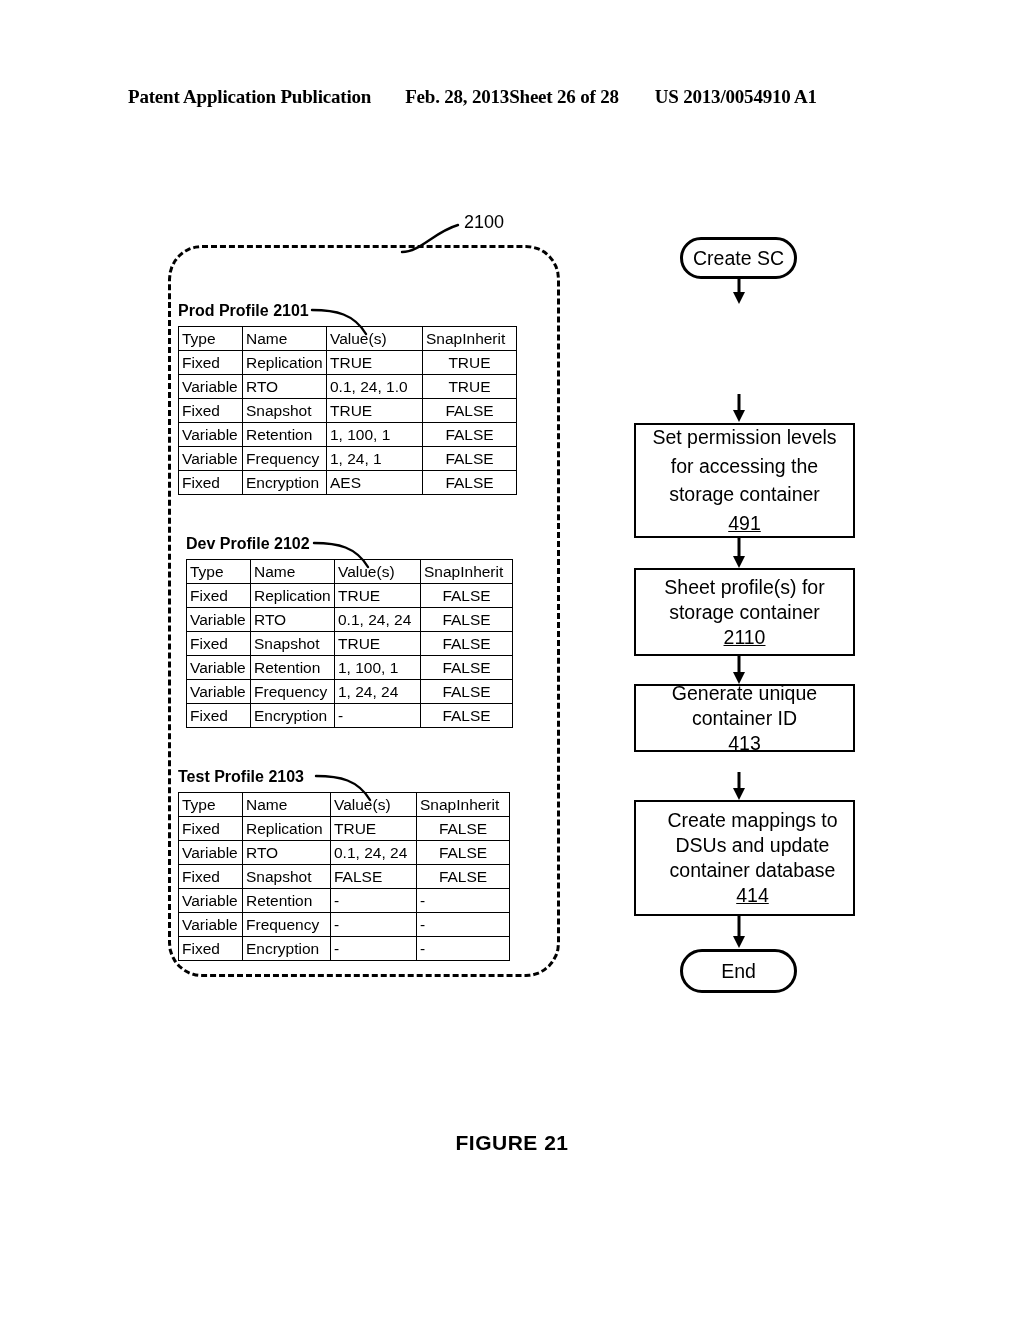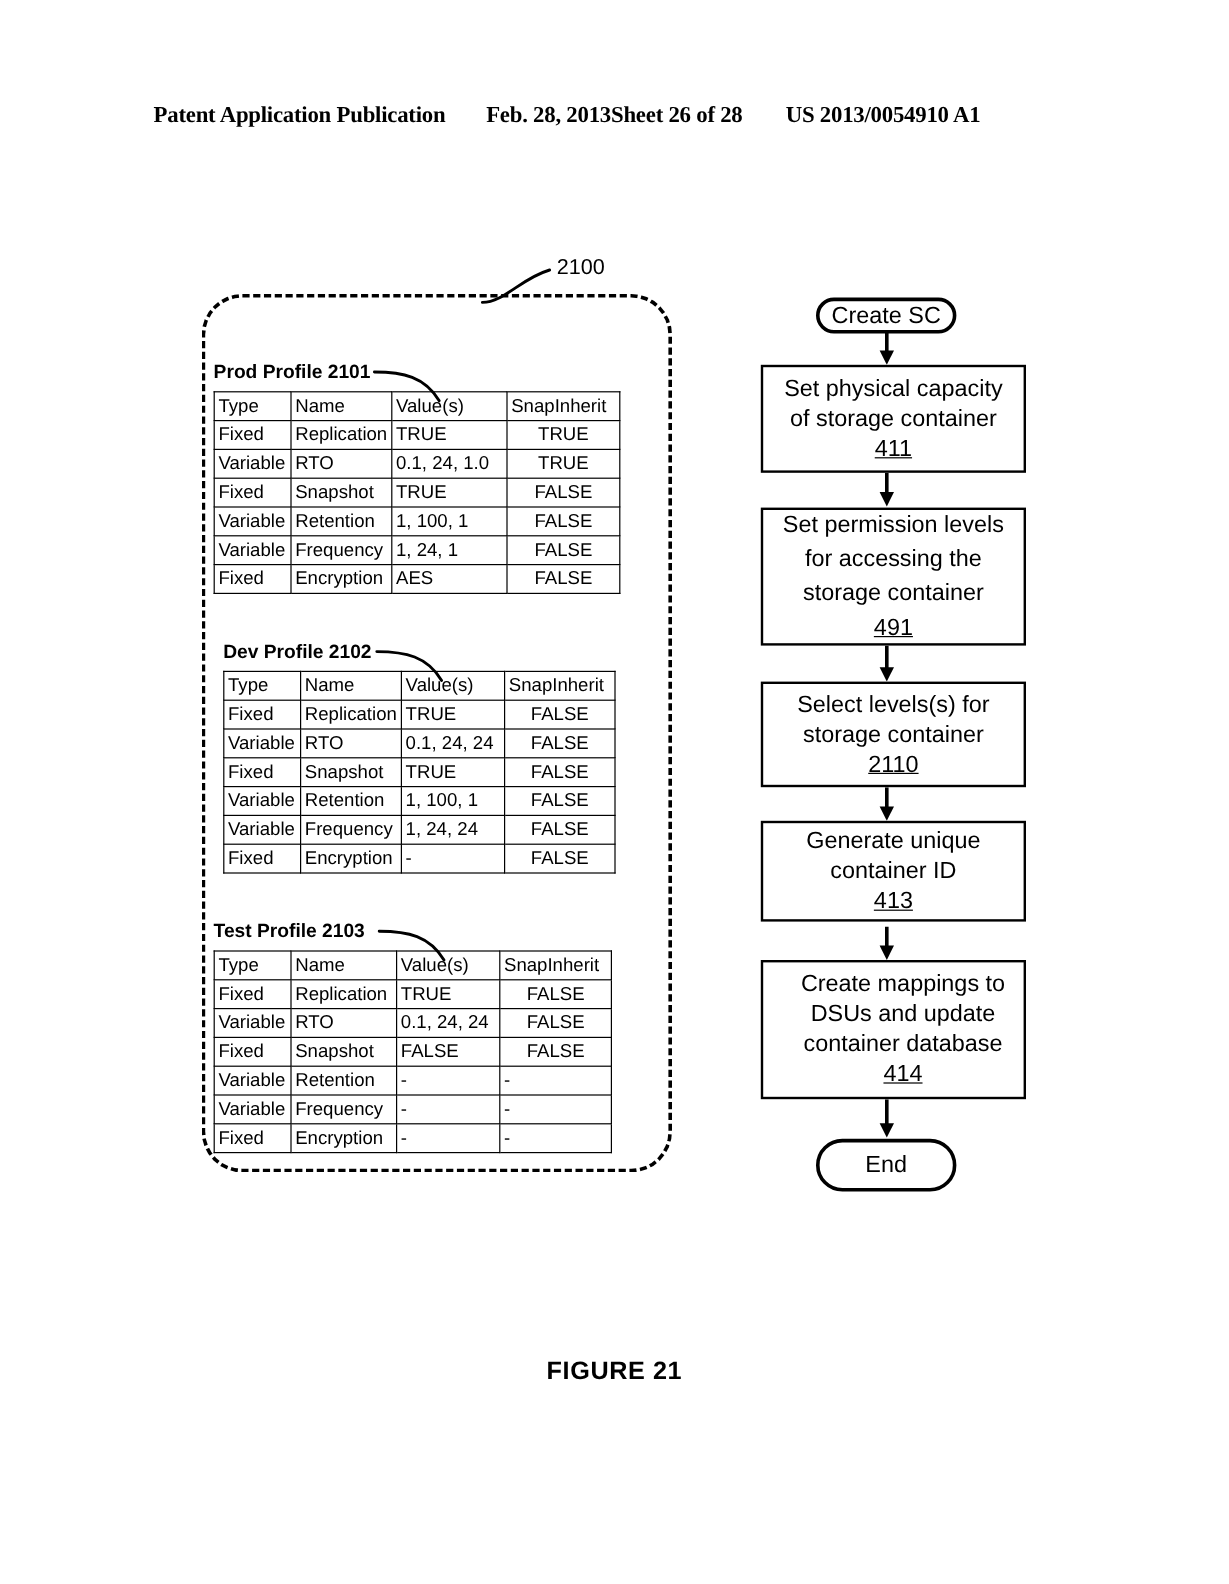--- a/index.html
+++ b/index.html
@@ -372,64 +372,59 @@
           <td>Encryption</td>
           <td>-</td>
           <td class="c-snap blank-dash">-</td>
         </tr>
     </tbody>
   </table>
 </div>
 
 <div id="flowchart">
 
-  <div class="fc-node fc-terminal" style="left:60px; top:18px; width:117px; height:30px;justify-content:center;">
+  <div class="fc-node fc-terminal" style="left:60px; top:7px; width:117px; height:42px;justify-content:center;">
     <span>Create SC</span>
   </div>
 
   <svg class="fc-arrow" style="left:108px; top:46px;" width="22" height="29" viewBox="0 0 22 29">
     <line x1="11" y1="0" x2="11" y2="19" stroke="#000" stroke-width="3"></line>
     <polygon points="11,28 5,16 17,16" fill="#000"></polygon>
   </svg>
 
-  <div class="fc-node" style="left:14px; top:74px; width:221px; height:90px;">
-    <span>Set physical capacity</span>
-    <span>of storage container</span>
-    <span class="ref">411</span>
-  </div>
 
   <svg class="fc-arrow" style="left:108px; top:164px;" width="22" height="29" viewBox="0 0 22 29">
     <line x1="11" y1="0" x2="11" y2="19" stroke="#000" stroke-width="3"></line>
     <polygon points="11,28 5,16 17,16" fill="#000"></polygon>
   </svg>
 
   <div class="fc-node" style="left:14px; top:193px; width:221px; height:115px;justify-content:space-between;">
     <span>Set permission levels</span>
     <span>for accessing the</span>
     <span>storage container</span>
     <span class="ref">491</span>
   </div>
 
   <svg class="fc-arrow" style="left:108px; top:308px;" width="22" height="31" viewBox="0 0 22 31">
     <line x1="11" y1="0" x2="11" y2="21" stroke="#000" stroke-width="3"></line>
     <polygon points="11,30 5,18 17,18" fill="#000"></polygon>
   </svg>
 
   <div class="fc-node" style="left:14px; top:338px; width:221px; height:88px;">
-    <span>Select levels(s) for</span>
+    <span>Sheet profile(s) for</span>
     <span>storage container</span>
     <span class="ref">2110</span>
   </div>
 
   <svg class="fc-arrow" style="left:108px; top:426px;" width="22" height="29" viewBox="0 0 22 29">
     <line x1="11" y1="0" x2="11" y2="19" stroke="#000" stroke-width="3"></line>
     <polygon points="11,28 5,16 17,16" fill="#000"></polygon>
   </svg>
 
-  <div class="fc-node" style="left:14px; top:454px; width:221px; height:84px;">
+  <div class="fc-node" style="left:14px; top:454px; width:221px; height:68px;">
     <span>Generate unique</span>
     <span>container ID</span>
     <span class="ref">413</span>
   </div>
 
   <svg class="fc-arrow" style="left:108px; top:542px;" width="22" height="29" viewBox="0 0 22 29">
     <line x1="11" y1="0" x2="11" y2="19" stroke="#000" stroke-width="3"></line>
     <polygon points="11,28 5,16 17,16" fill="#000"></polygon>
   </svg>
 

